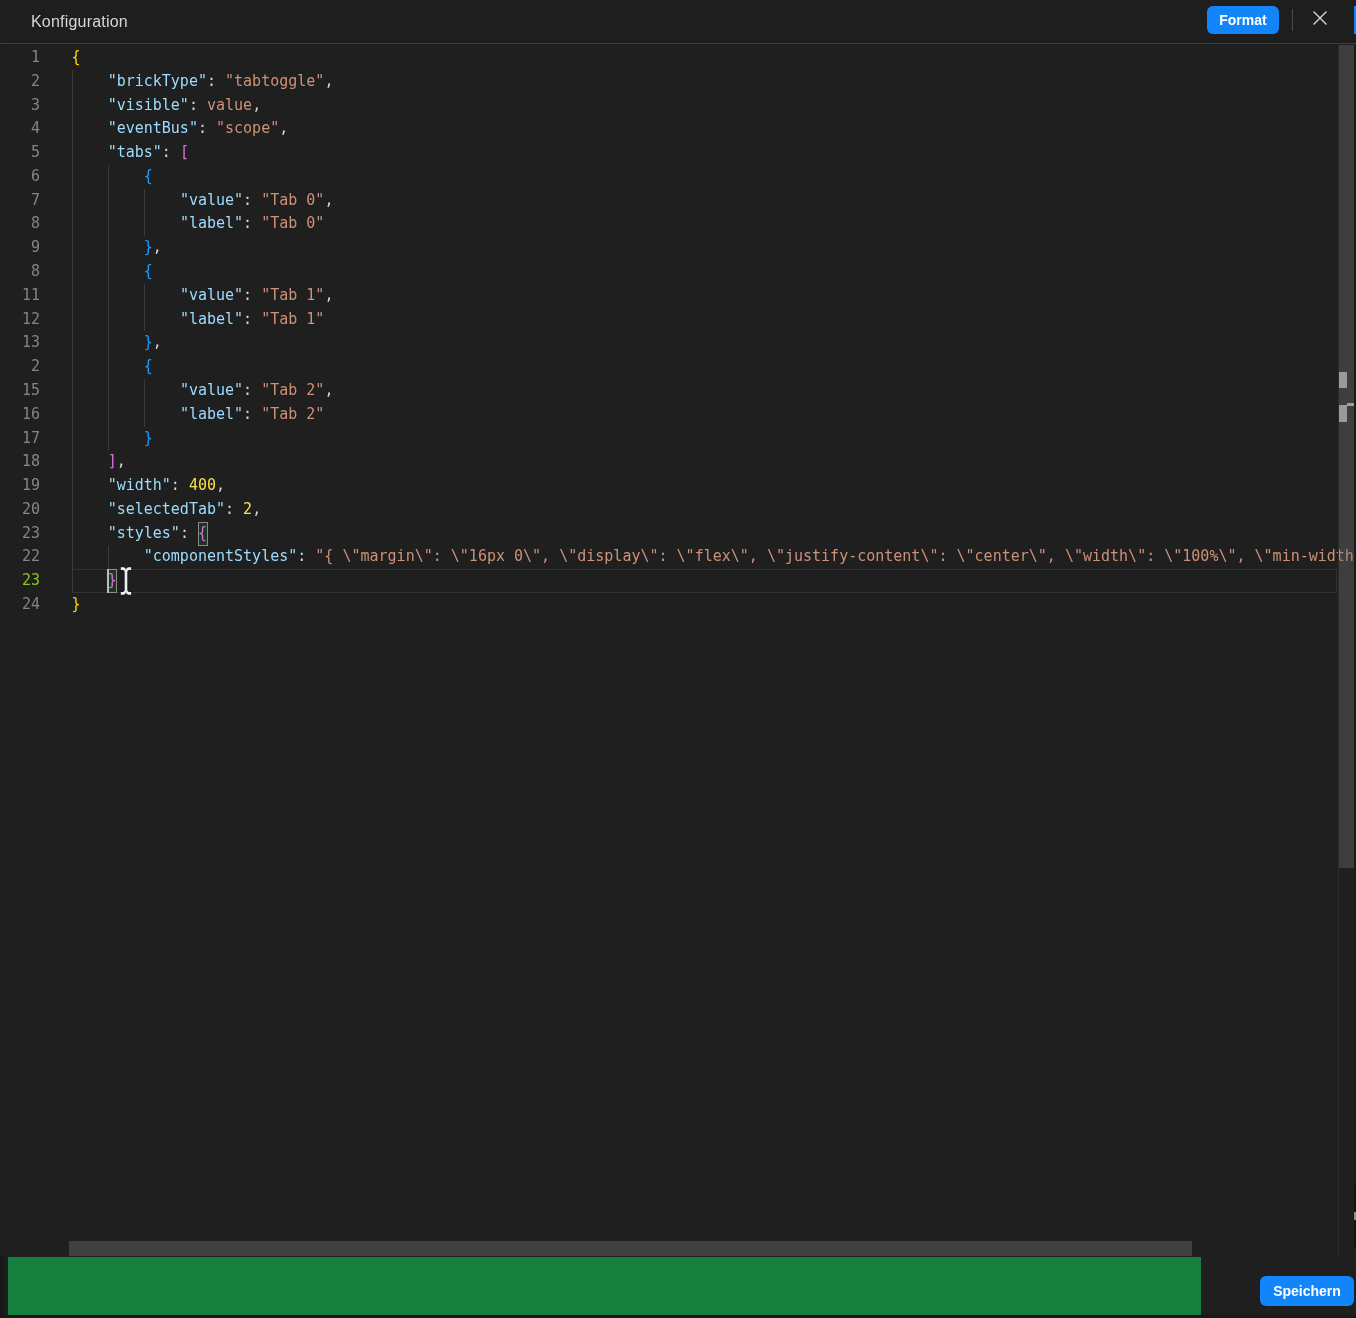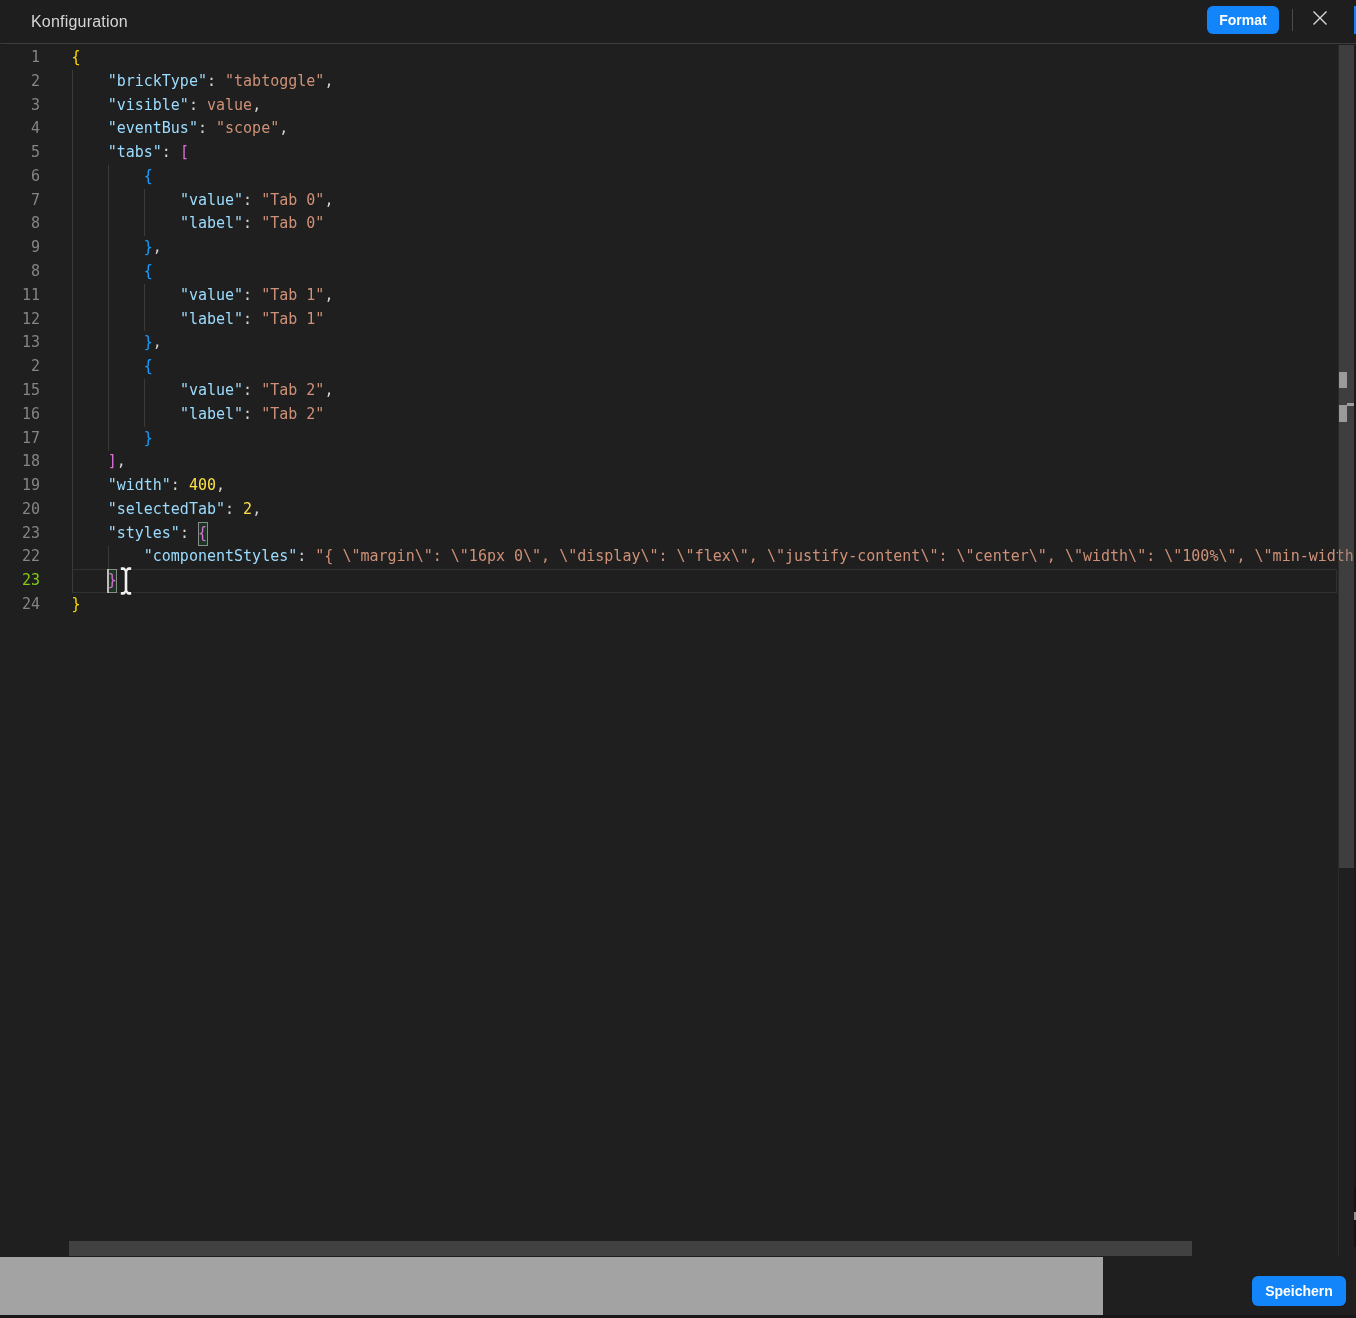--- a/index.html
+++ b/index.html
@@ -68,21 +68,21 @@
   .v-slider { position:absolute; left:1338.5px; top:0; width:15px; height:823px; background:rgba(121,121,121,0.35); }
   .h-slider { position:absolute; left:69px; top:1196px; width:1123px; height:14.5px; background:rgba(121,121,121,0.38); }
   .ov-mark1 { position:absolute; left:1339px; top:326.5px; width:7.5px; height:16.5px; background:#9a9a9a; }
   .ov-mark2 { position:absolute; left:1339px; top:359.5px; width:7.5px; height:17px; background:#9a9a9a; }
   .ov-cursor { position:absolute; left:1346.5px; top:358.3px; width:9.5px; height:3.2px; background:#9d9d9d; }
   .edge-col  { position:absolute; left:1353.5px; top:0; width:2.5px; height:1142px; background:#1a1a1a; }
   .edge-dark { position:absolute; left:1353.5px; top:1142px; width:2.5px; height:60px; background:#141414; }
   .edge-dot  { position:absolute; left:1353.5px; top:1167px; width:2.5px; height:8px; background:#8f8f8f; }
 
   
-  .footer { position:absolute; left:0; top:1257px; width:1103px; height:61px; background:#a3a3a3; }
+  .footer { position:absolute; left:8px; top:1257px; width:1193px; height:61px; background:#15803d; }
   .save-btn { position:absolute; left:1252px; top:19px; width:94px; height:30px; font-size:14px; }
   .bottom-edge { position:absolute; left:0; top:1315px; width:1356px; height:3px; background:#181818; }
 </style>
 </head>
 <body>
 
 <div class="dialog">
 
   <div class="header">
     <div class="title">Konfiguration</div>

